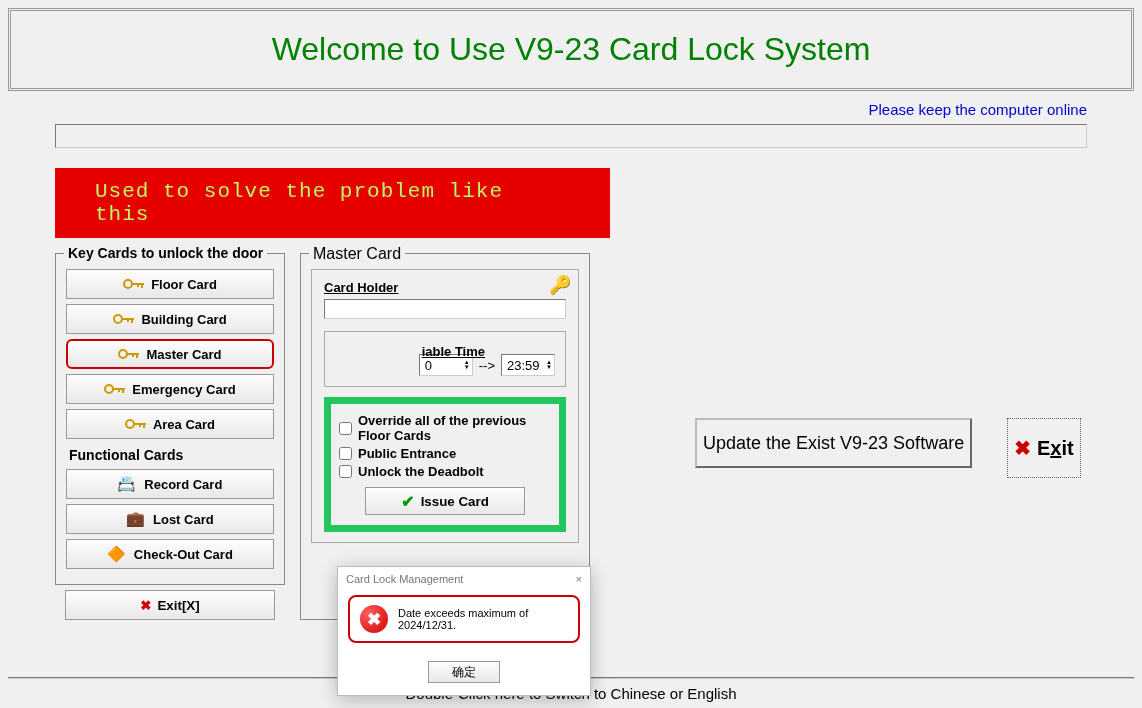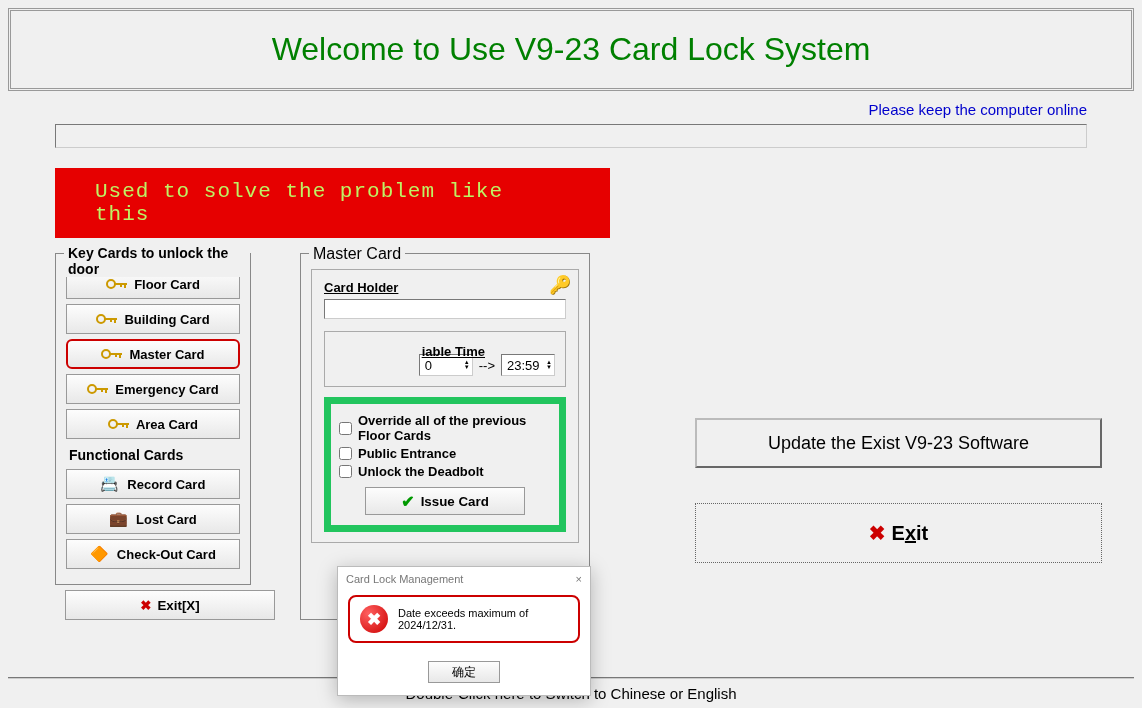--- a/index.html
+++ b/index.html
@@ -66,21 +66,21 @@
 }
 .fieldset-label {
   position: absolute;
   top: -9px;
   left: 8px;
   background: #f0f0f0;
   padding: 0 4px;
   font-size: 14px;
   font-weight: bold;
 }
-.keycards { width: 196px; }
+.keycards { width: 230px; }
 .mastercard { width: 290px; }
 .card-btn {
   display: flex;
   align-items: center;
   justify-content: center;
   gap: 8px;
   background: linear-gradient(#fdfdfd, #e8e8e8);
   border: 1px solid #999;
   width: 100%;
   height: 30px;
@@ -178,21 +178,20 @@
   width: 210px;
   height: 30px;
   margin: 5px 10px 0 10px;
   font-weight: bold;
   cursor: pointer;
 }
 .right-panel {
   flex: 1;
   padding: 250px 40px 0 85px;
   display: flex;
-  flex-direction: column;
   gap: 35px;
 }
 .big-btn {
   background: #f0f0f0;
   border: 2px outset #bbb;
   height: 50px;
   font-size: 18px;
   cursor: pointer;
 }
 .exit-big {

